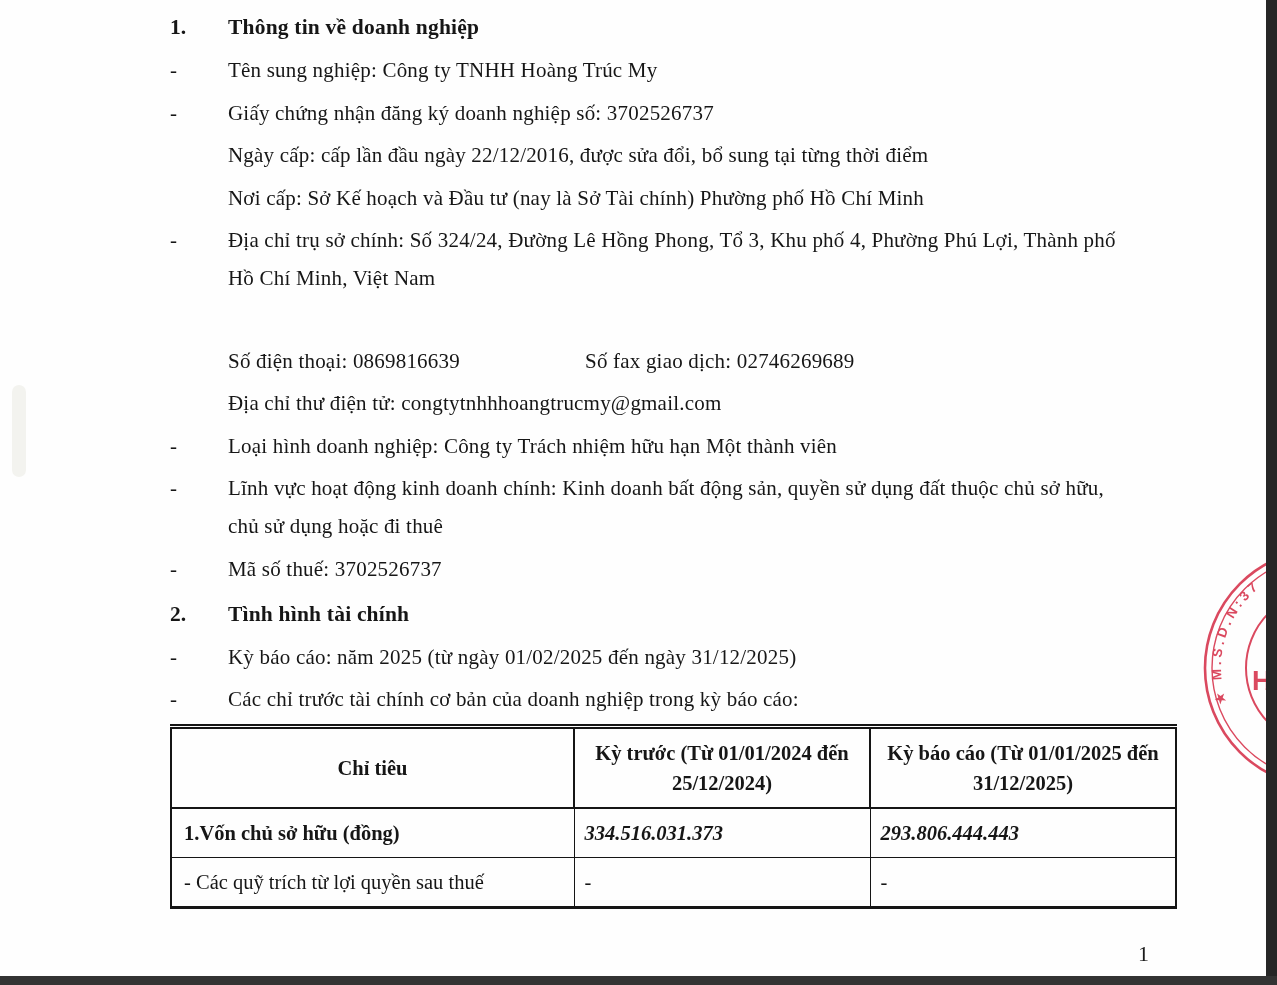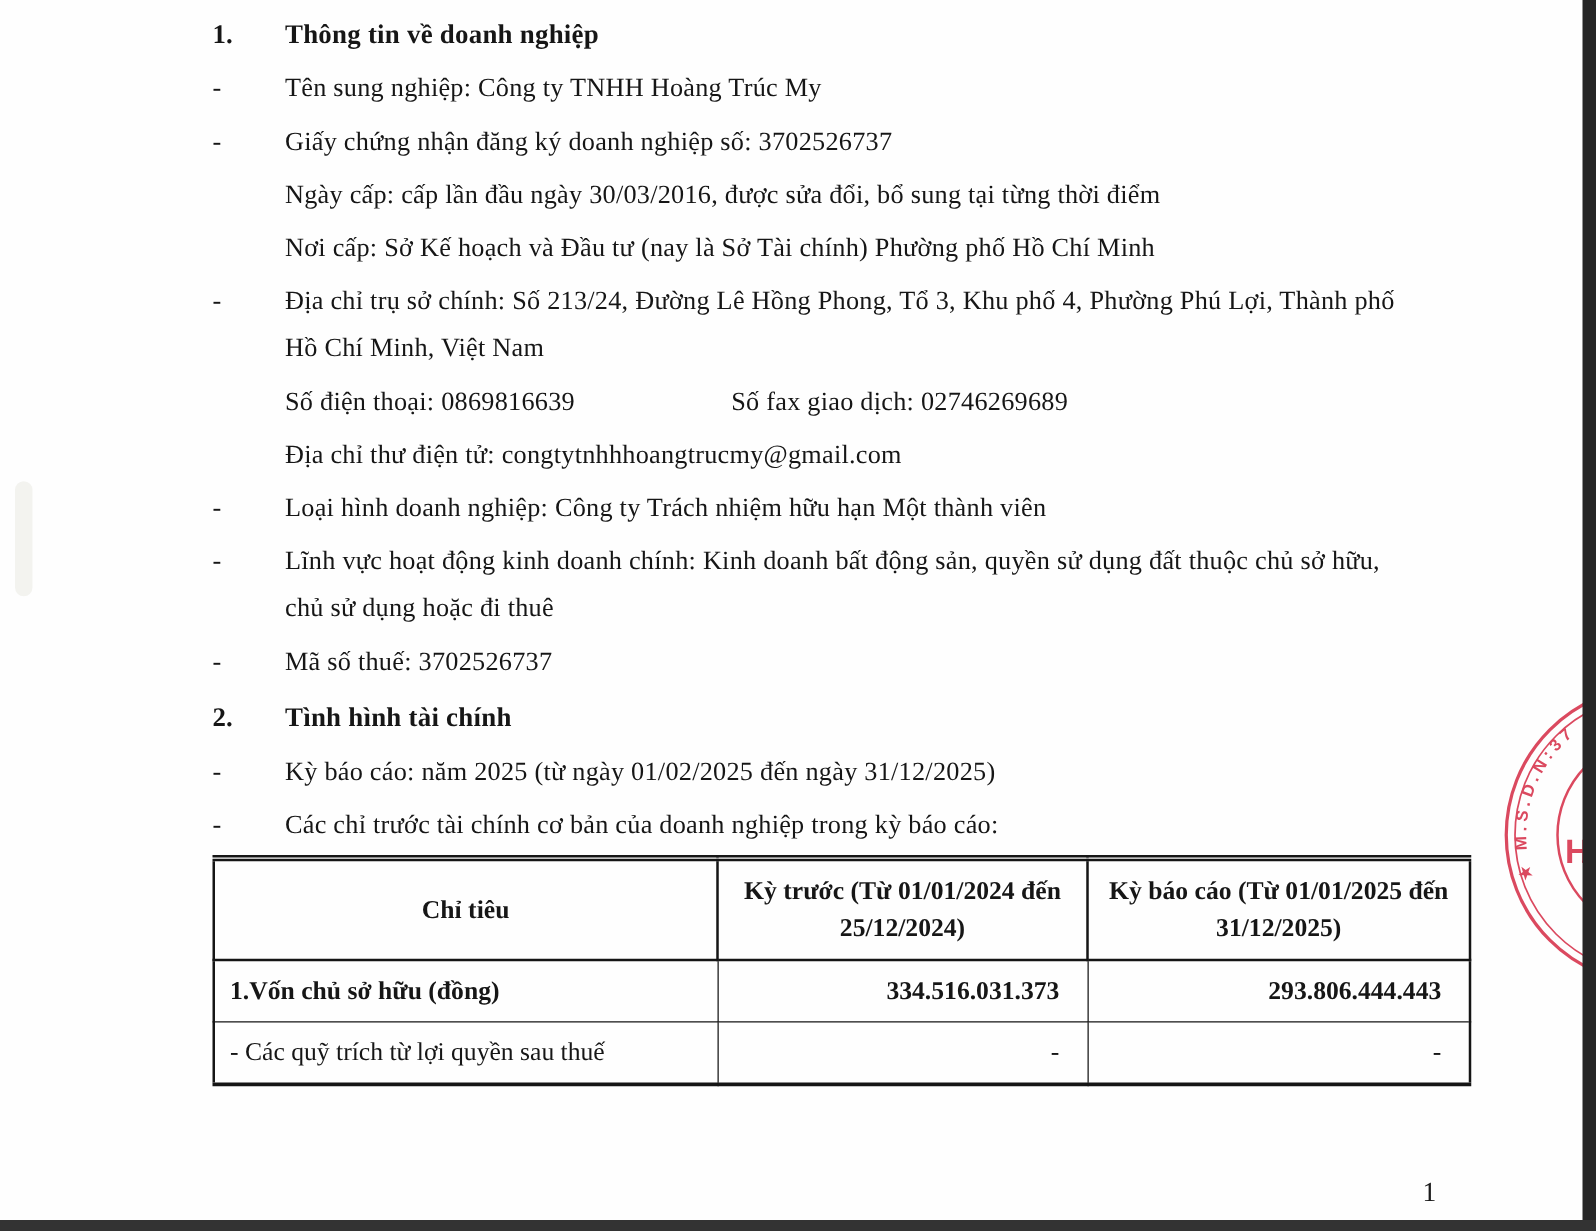--- a/index.html
+++ b/index.html
@@ -10,41 +10,41 @@
     -webkit-font-smoothing:antialiased;
   }
   .page{position:relative;width:1277px;height:985px;background:#fefefe;overflow:hidden;}
   .doc{position:absolute;left:170px;top:8px;width:1005px;}
   .line{display:flex;align-items:flex-start;margin-bottom:4.5px;}
   .gutter{flex:0 0 58px;font-size:21px;line-height:38px;}
   .content{flex:1;max-width:905px;font-size:21px;line-height:38px;letter-spacing:0.2px;}
   .heading .gutter,.heading .content{font-weight:bold;font-size:21.5px;}
   .heading{margin-bottom:5px;}
   .heading.mt{margin-top:7px;}
-  .phone-seg{display:inline-block;width:357px;}
+  .phone-seg{display:inline-block;width:357px;margin-top:40px;}
   .fin-table{
     width:1005px;border-collapse:collapse;margin-top:6px;
     border-left:2px solid #151515;border-right:2px solid #151515;
     border-top:5px double #151515;border-bottom:3px solid #151515;
     table-layout:fixed;
   }
   .fin-table col.c1{width:403px;}
   .fin-table col.c2{width:296px;}
   .fin-table col.c3{width:306px;}
   .fin-table th{
     border:2px solid #151515;border-top:none;
     font-size:20.5px;font-weight:bold;text-align:center;
     padding:9px 10px;line-height:30px;height:56px;vertical-align:middle;
   }
   .fin-table td{
     border:1.8px solid #151515;
     font-size:20.5px;padding:4px 10px;height:40px;vertical-align:middle;
     line-height:28px;
   }
-  .fin-table td.num{text-align:right;padding-right:22px;}
+  .fin-table td.num{text-align:left;padding-right:22px;font-style:italic;}
   .fin-table tr.bold-row td{font-weight:bold;margin-top:16px;}
   .fin-table td.label{padding-left:12px;}
   .page-number{position:absolute;left:1138px;top:941px;font-size:22px;color:#1b1b1b;}
   .scan-bar-right{position:absolute;right:0;top:0;width:11px;height:985px;background:#262626;z-index:6;}
   .scan-bar-bottom{position:absolute;left:0;bottom:0;width:1277px;height:9px;background:#333333;z-index:6;}
   .scan-smudge{position:absolute;left:12px;top:385px;width:14px;height:92px;background:#f3f3ef;border-radius:7px;z-index:1;}
   .stamp{position:absolute;left:1190px;top:538px;z-index:2;opacity:0.92;}
   .stamp text{font-family:"Liberation Sans","DejaVu Sans",sans-serif;}
 </style>
 </head>
@@ -66,31 +66,31 @@
       <span class="content">Tên sung nghiệp: Công ty TNHH Hoàng Trúc My</span>
     </div>
 
     <div class="line">
       <span class="gutter">-</span>
       <span class="content">Giấy chứng nhận đăng ký doanh nghiệp số: 3702526737</span>
     </div>
 
     <div class="line">
       <span class="gutter"></span>
-      <span class="content">Ngày cấp: cấp lần đầu ngày 30/03/2016, được sửa đổi, bổ sung tại từng thời điểm</span>
+      <span class="content">Ngày cấp: cấp lần đầu ngày 22/12/2016, được sửa đổi, bổ sung tại từng thời điểm</span>
     </div>
 
     <div class="line">
       <span class="gutter"></span>
       <span class="content">Nơi cấp: Sở Kế hoạch và Đầu tư (nay là Sở Tài chính) Phường phố Hồ Chí Minh</span>
     </div>
 
     <div class="line">
       <span class="gutter">-</span>
-      <span class="content">Địa chỉ trụ sở chính: Số 213/24, Đường Lê Hồng Phong, Tổ 3, Khu phố 4, Phường Phú Lợi, Thành phố Hồ Chí Minh, Việt Nam</span>
+      <span class="content">Địa chỉ trụ sở chính: Số 324/24, Đường Lê Hồng Phong, Tổ 3, Khu phố 4, Phường Phú Lợi, Thành phố Hồ Chí Minh, Việt Nam</span>
     </div>
 
     <div class="line">
       <span class="gutter"></span>
       <span class="content">
         <span class="phone-seg">Số điện thoại: 0869816639</span><span>Số fax giao dịch: 02746269689</span>
       </span>
     </div>
 
     <div class="line">

